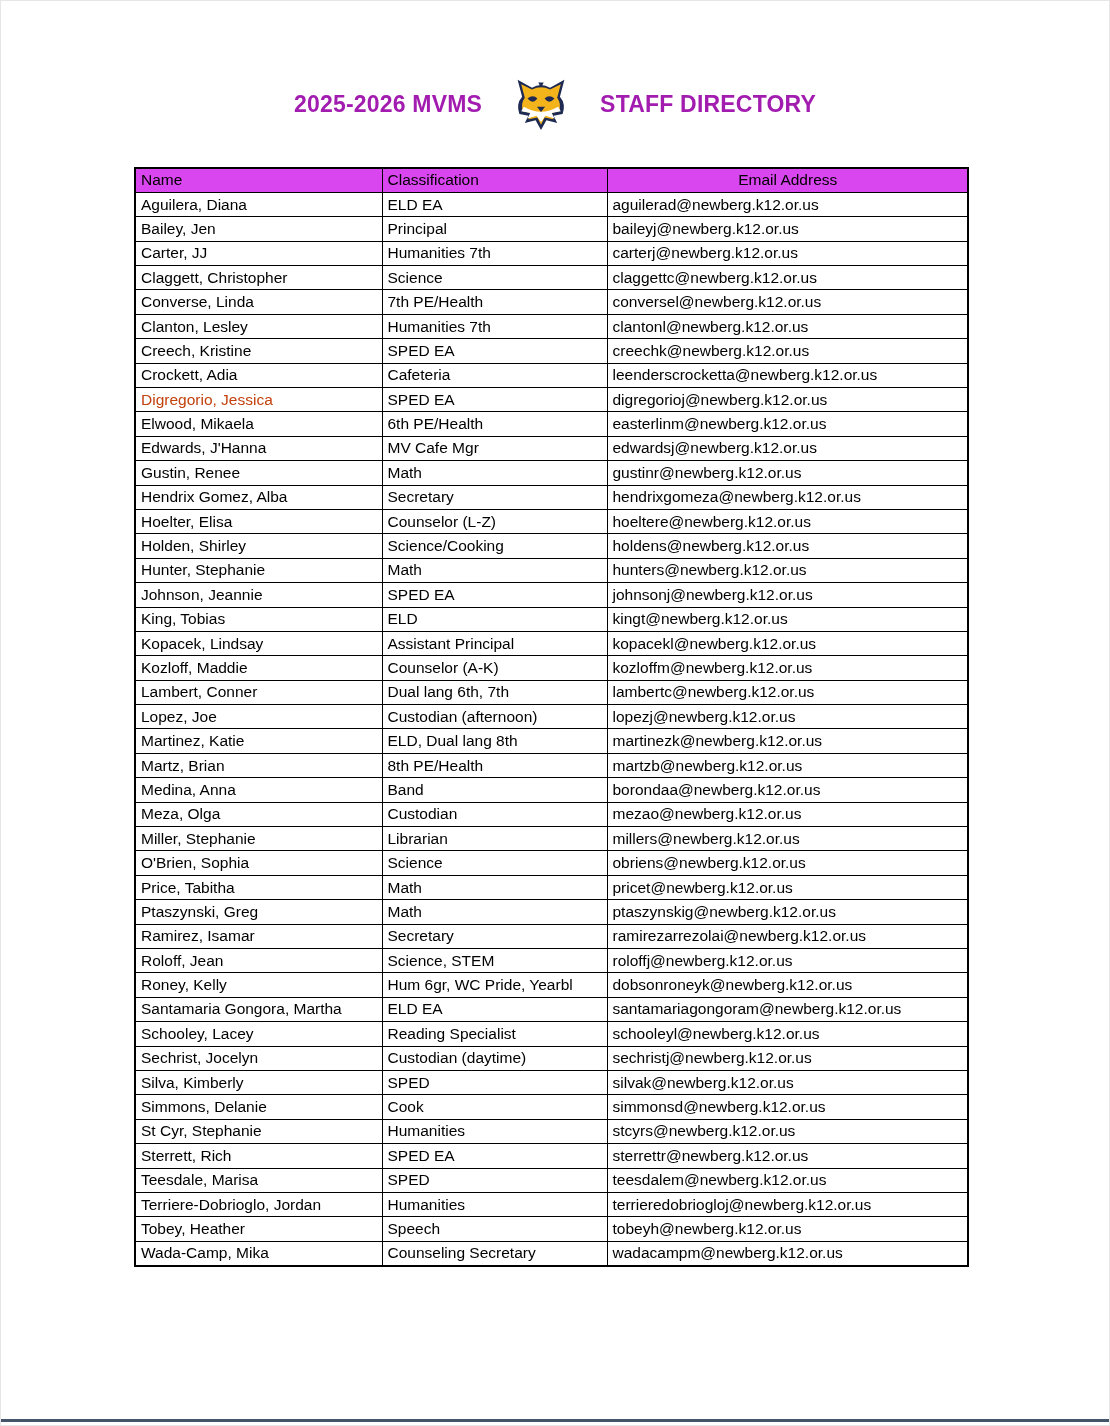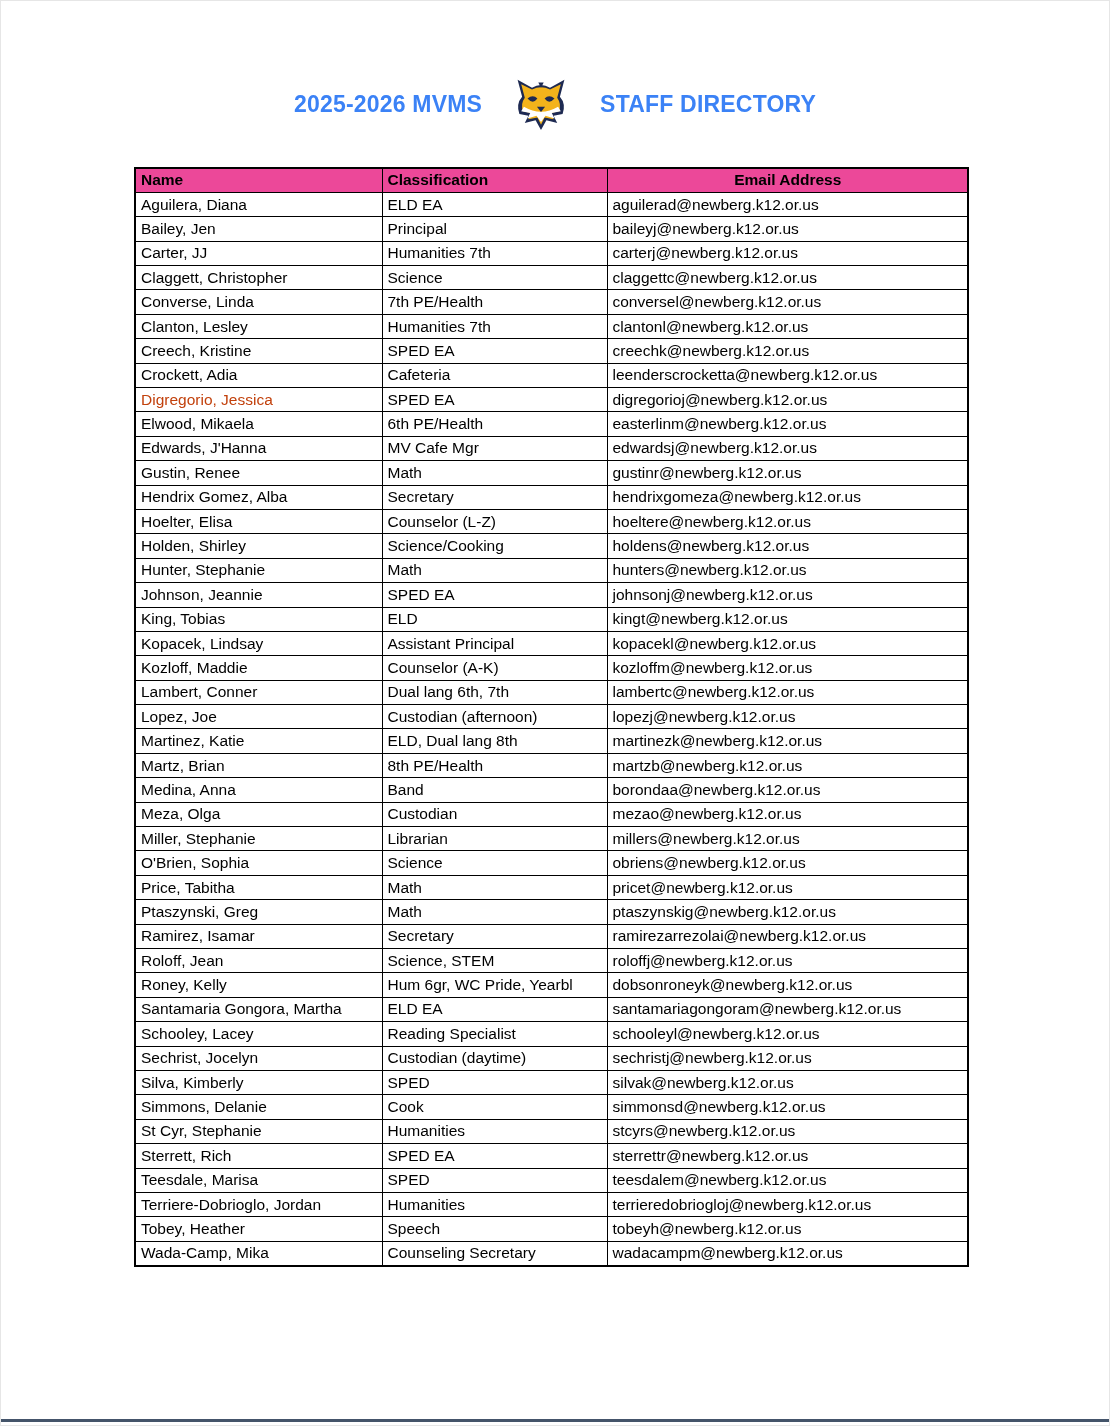--- a/index.html
+++ b/index.html
@@ -16,21 +16,21 @@
     background: #fff;
     border: 1px solid #e6e6e6;
   }
   .title-bar {
     position: absolute;
     top: 76px; left: 0; width: 100%;
     display: flex; align-items: center; justify-content: center;
     gap: 30px;
   }
   .title-text {
-    font-size: 23px; font-weight: bold; color: #3b82f6; letter-spacing: 0.2px;
+    font-size: 23px; font-weight: bold; color: #a21caf; letter-spacing: 0.2px;
   }
   .logo { display: inline-flex; align-items: center; }
   .logo svg { display: block; }
 
   table.directory {
     position: absolute;
     top: 166px; left: 133px;
     width: 833px;
     border-collapse: collapse;
     table-layout: fixed;
@@ -43,22 +43,22 @@
   th, td {
     border: 1px solid #000;
     padding: 1px 4px 1px 5px;
     height: 24.4px;
     overflow: hidden;
     white-space: nowrap;
     text-align: left;
     vertical-align: middle;
   }
   thead th {
-    background: #ec4899;
-    font-weight: bold;
+    background: #d946ef;
+    font-weight: normal;
   }
   thead th.col-email { text-align: center; margin-left: 26px; }
   td.muted { color: #c2410c; }
 
   .footer-rule {
     position: absolute;
     left: 0; right: 0; bottom: 3px;
     height: 3px;
     background: #44546a;
   }

